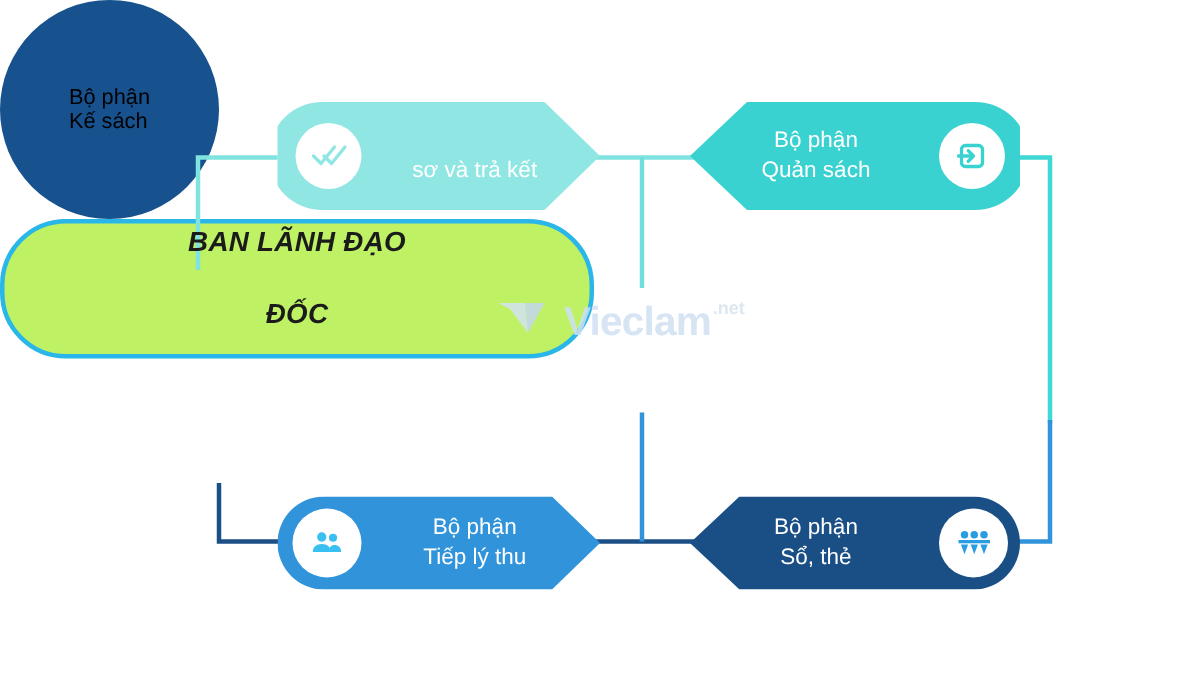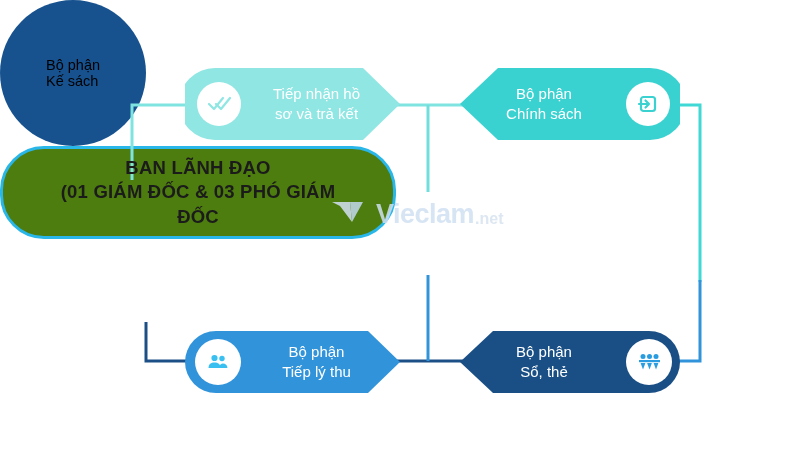--- a/index.html
+++ b/index.html
@@ -61,23 +61,24 @@
     background:#17528f;
     display:flex;align-items:center;justify-content:center;
   }
   #node-accounting .label{font-size:14.5px;}
 
   
   #node-board{
     left:233px;top:190px;width:390px;height:87px;
     border:3px solid #29b6e8;
     border-radius:44px;
-    background:#4d7c0f;
-    display:flex;align-items:center;justify-content:center;
+    background:#bef264;
+    display:flex;align-items:flex-start;justify-content:center;
     z-index:6;
+    font-style:italic;
   }
   #node-board .label{
     color:#1b1b1b;
     font-weight:bold;
     font-size:18.5px;
     line-height:1.30;
     letter-spacing:.2px;
     text-align:center;
     position:relative;z-index:3;
   }
@@ -88,22 +89,22 @@
     z-index:5;
     display:flex;align-items:center;
     pointer-events:none;
     opacity:.85;
     justify-content:center;
   }
   #watermark .wm-text{
     font-size:27px;font-weight:bold;color:#cfe0f2;letter-spacing:-.5px;
   }
   #watermark .wm-suffix{
-    font-size:16px;font-weight:bold;color:#d7e3ef;align-self:flex-end;
-    margin-bottom:4px;margin-left:1px;
+    font-size:12px;font-weight:bold;color:#d7e3ef;align-self:flex-end;
+    margin-bottom:20px;margin-left:1px;
   }
 </style>
 </head>
 <body>
 
 <div id="canvas">
 
   <svg class="conn" width="800" height="450" viewBox="0 0 800 450" style="left:0;top:0;">
 
     <path d="M185,105 L132,105 L132,180" stroke="#7fe3e0" stroke-width="3" fill="none"></path>
@@ -126,42 +127,42 @@
   <div class="node" id="node-reception">
     <svg class="body" viewBox="0 0 215 72" preserveAspectRatio="none">
       <path d="M30,0 L178,0 L215,36 L178,72 L30,72 A30,30 0 0 1 30,0 Z" fill="#8fe6e3"></path>
     </svg>
     <div class="iconcircle">
       <svg width="26" height="26" viewBox="0 0 26 26">
         <path d="M3,13 L8,18 L17,7" stroke="#8fe6e3" stroke-width="2.2" fill="none" stroke-linecap="round" stroke-linejoin="round"></path>
         <path d="M10,13 L15,18 L24,7" stroke="#8fe6e3" stroke-width="2.2" fill="none" stroke-linecap="round" stroke-linejoin="round"></path>
       </svg>
     </div>
-    <div class="label"><span>Tiếp nhận hồ</span><br><span>sơ và trả kết</span></div>
+    <div class="label"><br><span>sơ và trả kết</span></div>
   </div>
 
   <div class="node" id="node-policy">
     <svg class="body" viewBox="0 0 220 72" preserveAspectRatio="none">
       <path d="M38,0 L190,0 A30,30 0 0 1 190,72 L38,72 L0,36 Z" fill="#3ad2d0"></path>
     </svg>
     <div class="iconcircle">
       <svg width="26" height="26" viewBox="0 0 26 26">
         <rect x="6" y="6" width="14" height="14" rx="2.5" stroke="#3ad2d0" stroke-width="2.2" fill="none"></rect>
         <path d="M4,13 L14,13 M10.5,9.5 L14,13 L10.5,16.5" stroke="#3ad2d0" stroke-width="2.2" fill="none" stroke-linecap="round" stroke-linejoin="round"></path>
       </svg>
     </div>
-    <div class="label"><span>Bộ phận</span><br><span>Chính sách</span></div>
+    <div class="label"><span>Bộ phận</span><br><span>Quản sách</span></div>
   </div>
 
   <div id="node-accounting">
     <div class="label"><span>Bộ phận</span><br><span>Kế sách</span></div>
   </div>
 
   <div id="node-board">
-    <div class="label"><span>BAN LÃNH ĐẠO</span><br><span>(01 GIÁM ĐỐC &amp; 03 PHÓ GIÁM</span><br><span>ĐỐC</span></div>
+    <div class="label"><span>BAN LÃNH ĐẠO</span><br><br><span>ĐỐC</span></div>
   </div>
 
   <div id="watermark">
     <svg width="44" height="36" viewBox="0 0 44 36" style="margin-right:2px;">
       <path d="M2,6 L20,6 L22,26 L10,10 Z" fill="#d3e2f3"></path>
       <path d="M20,6 L33,6 L22,26 Z" fill="#c3d8ee"></path>
     </svg>
     <span class="wm-text">Vieclam</span>
     <span class="wm-suffix">.net</span>
   </div>

